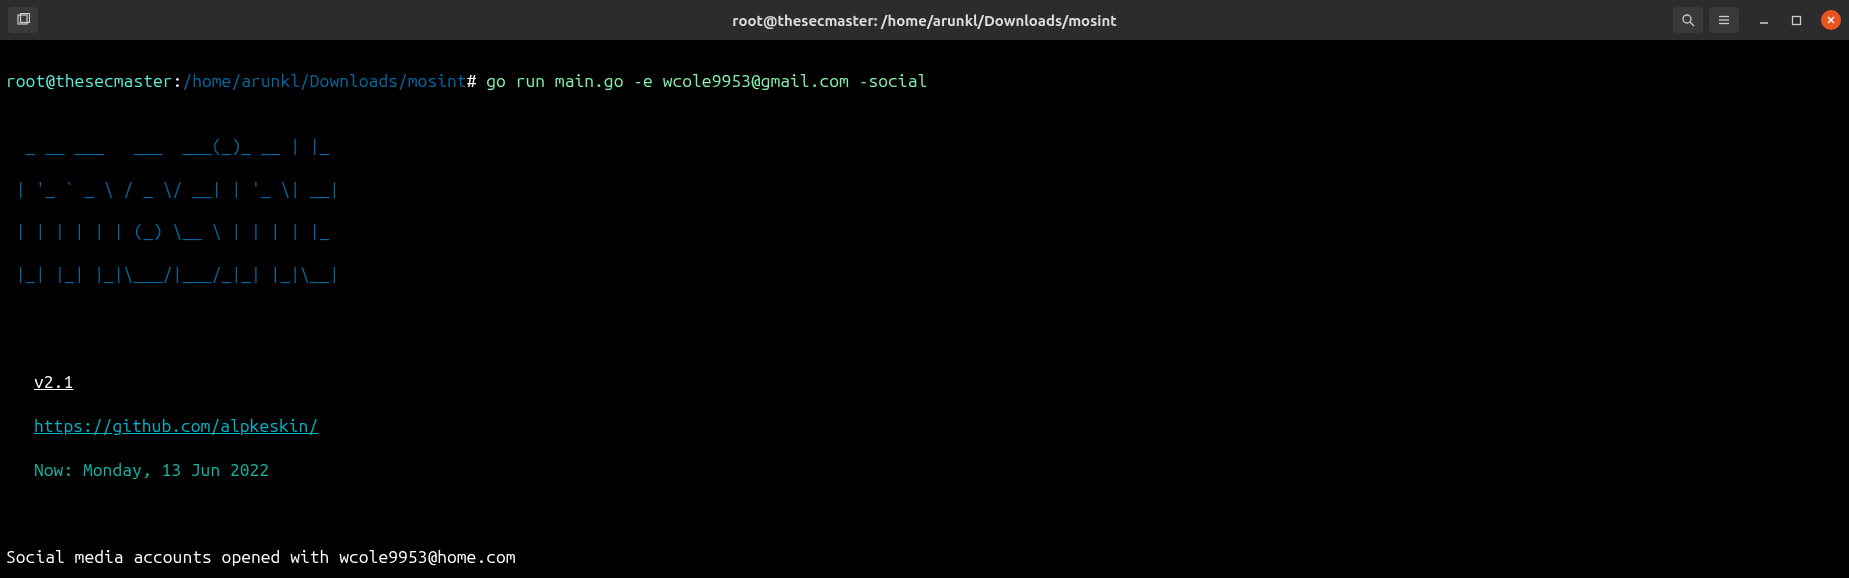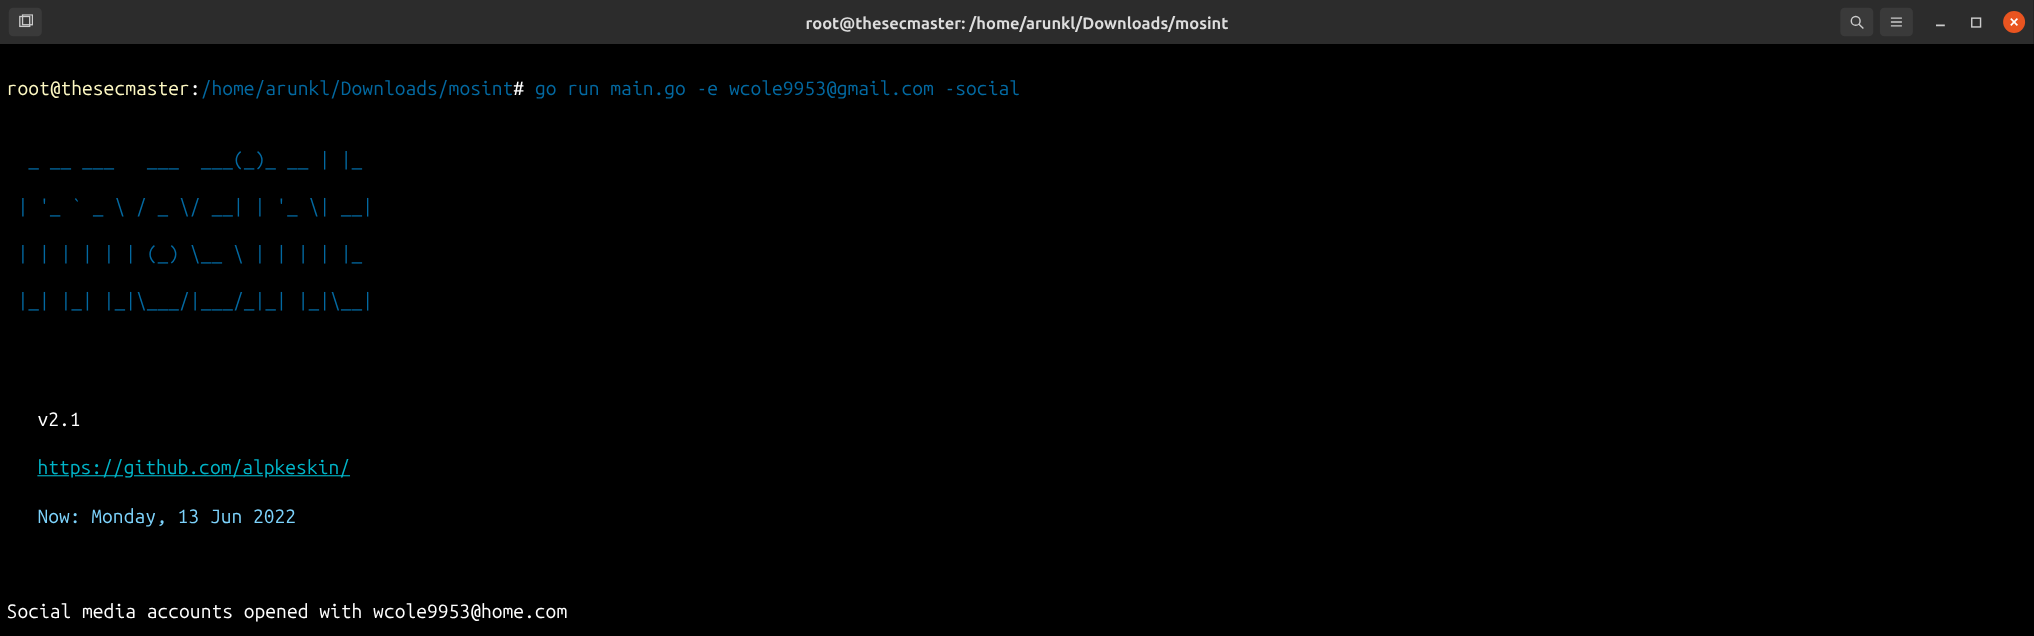--- a/index.html
+++ b/index.html
@@ -81,28 +81,28 @@
       font-size: 12px;
     }
     .terminal {
       background: #000;
       padding: 8px 6px;
       font-size: 17.5px;
       line-height: 1.25;
       white-space: pre;
       font-family: 'Ubuntu Mono', 'DejaVu Sans Mono', 'Consolas', monospace;
     }
-    .prompt-user { color: #fef9c3; }
+    .prompt-user { color: #5eead4; }
     .prompt-path { color: #0369a1; }
     .prompt-white { color: #fff; }
-    .cmd { color: #0369a1; }
+    .cmd { color: #86efac; }
     .ascii-art { color: #0369a1; line-height: 1.22; }
-    .version { color: #fff; }
+    .version { color: #fff; text-decoration: underline; }
     .url { color: #00b5c9; text-decoration: underline; }
-    .now { color: #7dd3fc; }
+    .now { color: #14b8a6; }
     .social-header { color: #fff; text-align: center; }
     .indent { display: inline-block; width: 28px; }
   </style>
 </head>
 <body>
 
 <div class="titlebar">
   <div class="titlebar-left">
     <div class="titlebar-btn">
       <svg width="14" height="14" viewBox="0 0 14 14">

